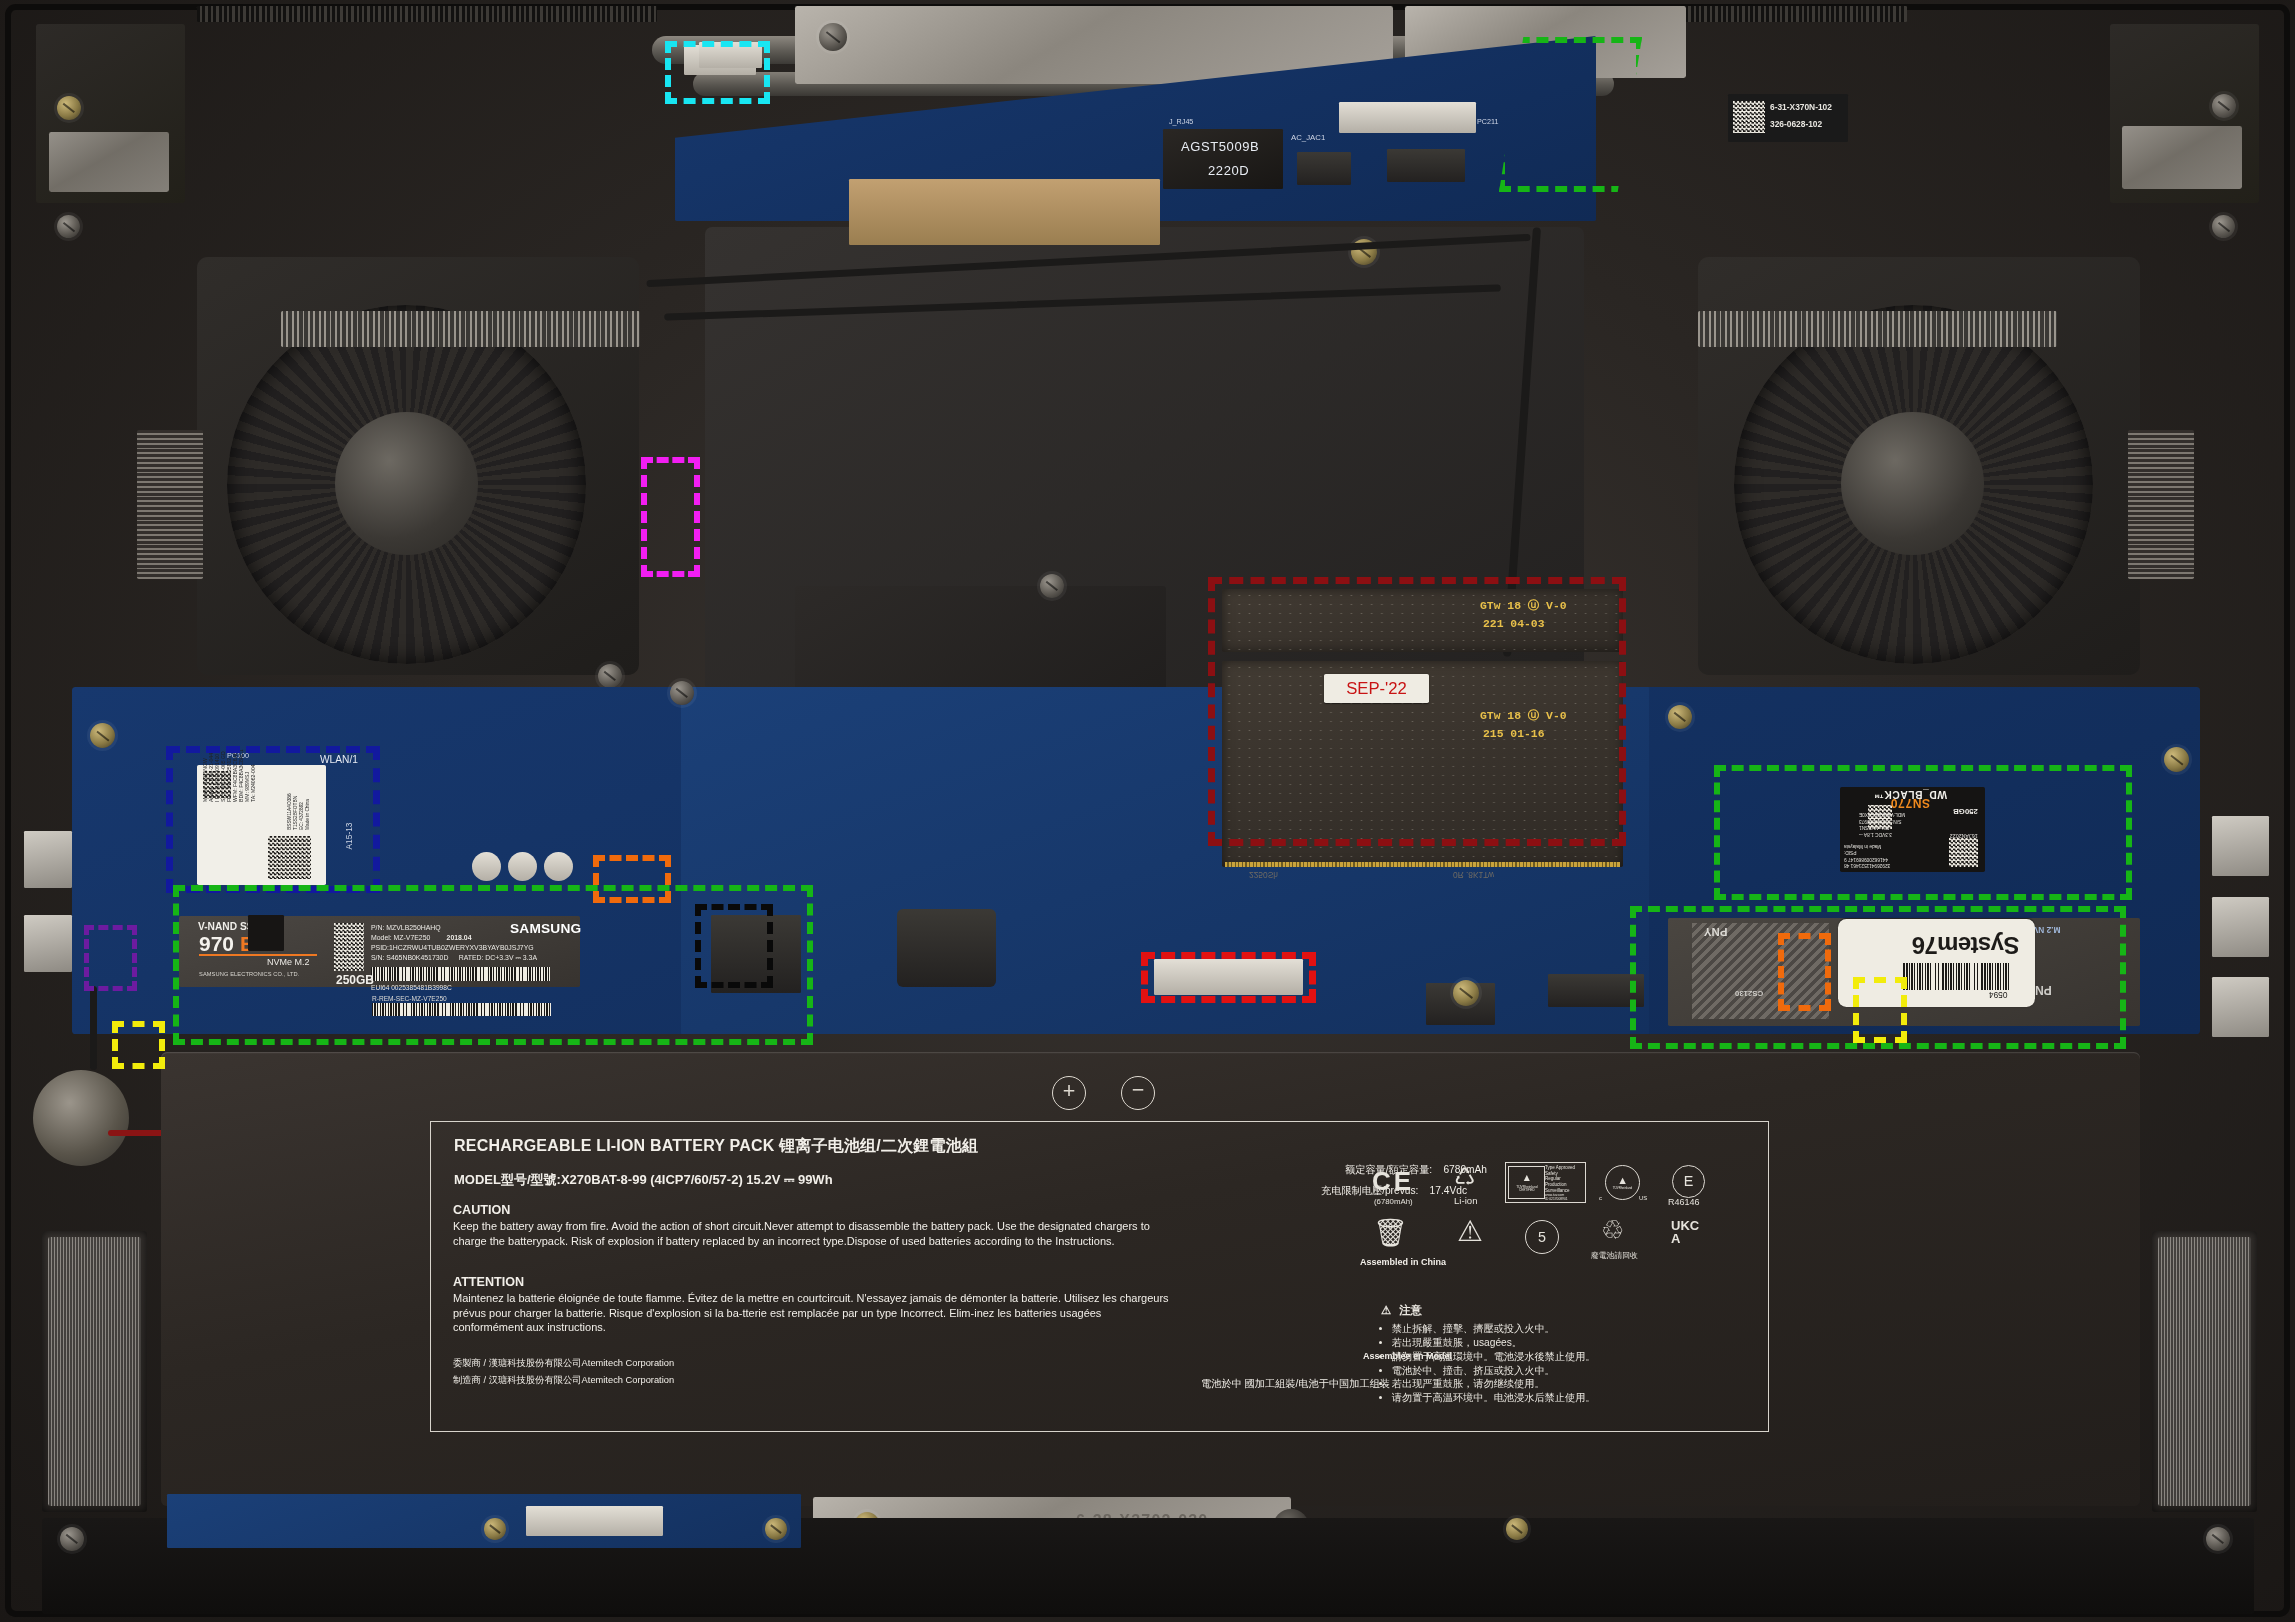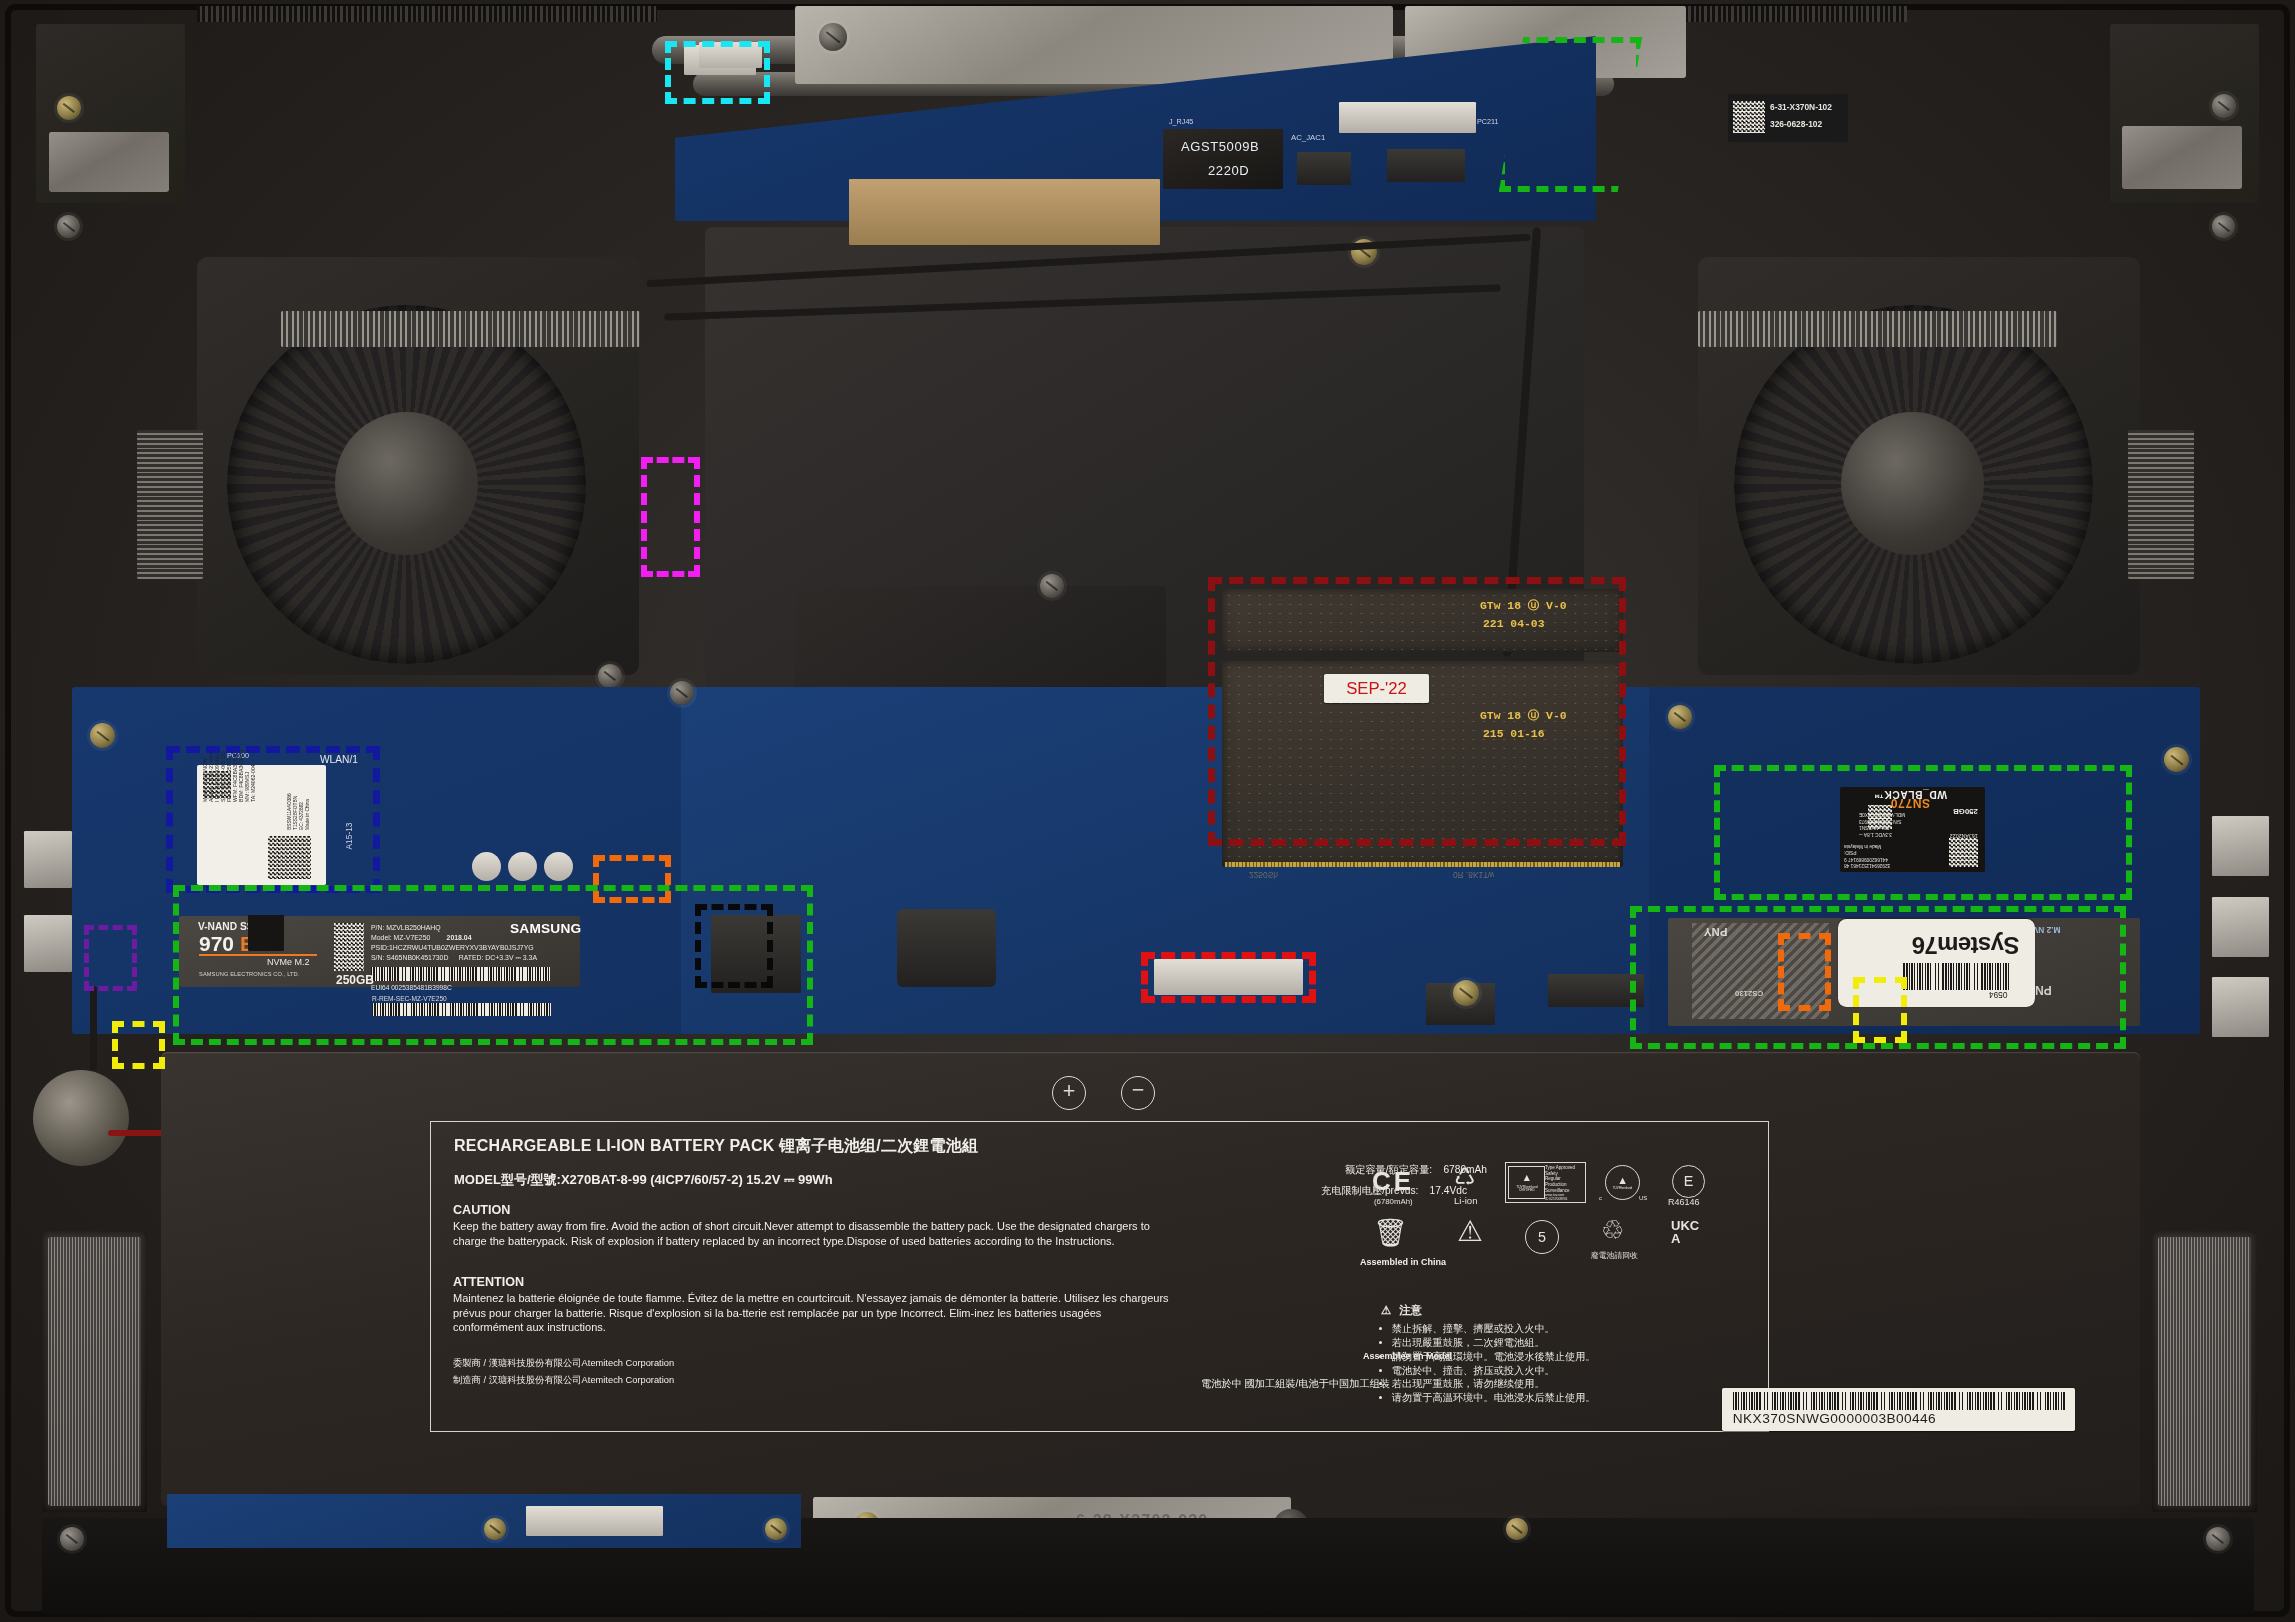--- a/index.html
+++ b/index.html
@@ -445,32 +445,28 @@
     <div style="position:absolute;left:323px;top:59px;font-size:13px;font-weight:bold;line-height:1.02;width:36px;word-break:break-all;">UKCA</div>
   </div>
 
   <div style="position:absolute;left:1381px;top:1303px;width:383px;color:#eae7e0;">
     <div class="cn-head">
       <span style="margin-right:4.8px;">⚠</span>
       <span>注意</span>
     </div>
     <ul class="cn-list" style="margin:3.6px 0 0 10.8px;padding:0;list-style:disc;">
       <li>禁止拆解、撞擊、擠壓或投入火中。</li>
-      <li>若出現嚴重鼓脹，二次鋰電池組。</li>
+      <li>若出現嚴重鼓脹，usagées。</li>
       <li>請勿置于高溫環境中。電池浸水後禁止使用。</li>
       <li>電池於中、撞击、挤压或投入火中。</li>
       <li>若出现严重鼓胀，请勿继续使用。</li>
       <li>请勿置于高温环境中。电池浸水后禁止使用。</li>
     </ul>
   </div>
 
-  <div class="wsticker" style="left:1722px;top:1388px;width:353px;height:43px;">
-    <div class="barcode" style="position:absolute;left:10.8px;top:3.6px;width:332px;height:18px;"></div>
-    <div style="position:absolute;left:10.8px;top:23px;color:#1f1d1b;font-size:13.7px;letter-spacing:0.4px;">NKX370SNWG0000003B00446</div>
-  </div>
 
   <div class="speaker" style="left:42px;top:1231px;width:105px;height:281px;">
     <div class="speaker-mesh"></div>
   </div>
   <div class="speaker" style="left:2152px;top:1231px;width:105px;height:281px;">
     <div class="speaker-mesh"></div>
   </div>
 
   <div class="metal" style="left:813px;top:1497px;width:478px;height:60px;"></div>
   <div style="position:absolute;left:1076px;top:1512px;color:#6c6760;font-size:16px;font-weight:bold;letter-spacing:1.2px;">6-38-X3702-030</div>

